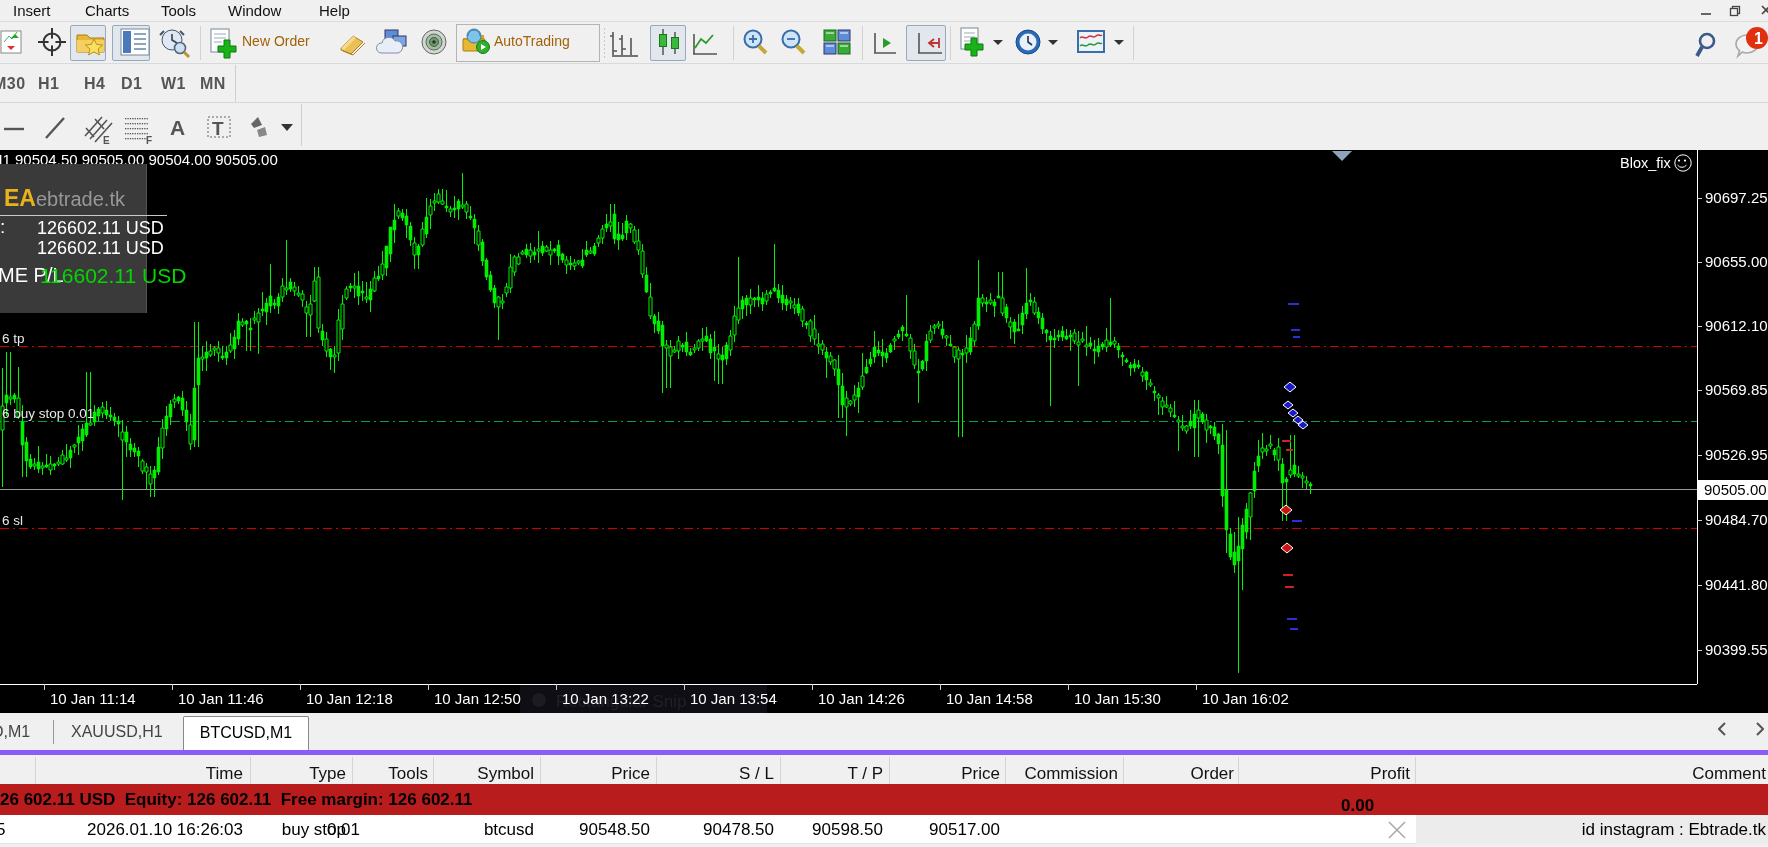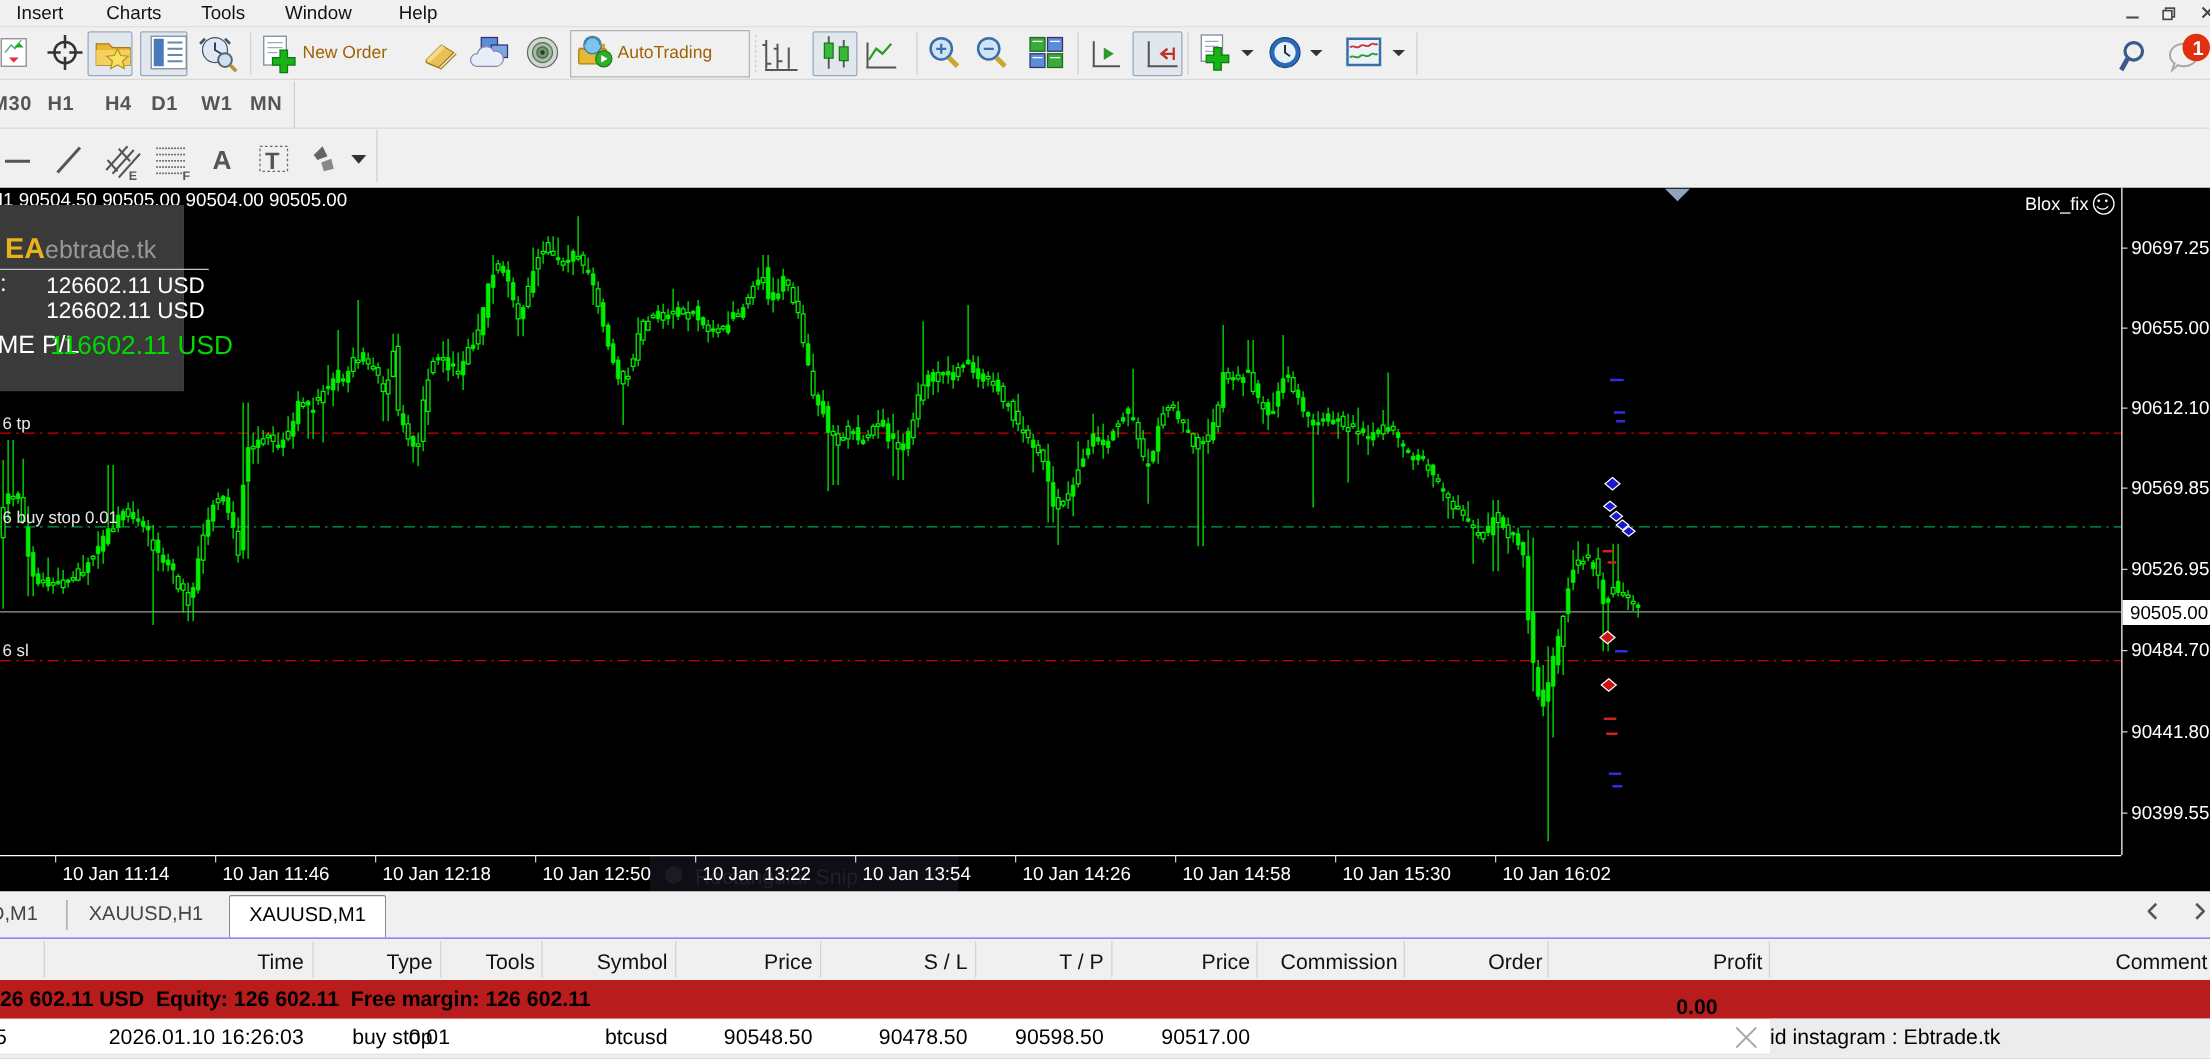--- a/index.html
+++ b/index.html
@@ -17,28 +17,28 @@
 .row3:after{content:"";position:absolute;left:235px;top:0;bottom:0;border-right:1px solid #cfcfcf}
 .row4{position:absolute;left:0;top:104px;width:1768px;height:46px;background:#f0f0f0}
 .row4:after{content:"";position:absolute;left:301px;top:0;bottom:4px;border-right:1px solid #cfcfcf}
 #chart{position:absolute;left:0;top:150px}
 .ax{font-size:15px;fill:#fff;font-family:"Liberation Sans",sans-serif}
 .lbl{font-size:13.5px;fill:#e8e8e8;font-family:"Liberation Sans",sans-serif}
 .tabbar{position:absolute;left:0;top:713px;width:1768px;height:37px;background:#f0f0f0}
 .tabbar .tab{position:absolute;top:10px;font-size:16px;color:#444}
 .tabbar>i{position:absolute;top:7px;height:24px;border-left:1px solid #999}
 .activetab{position:absolute;left:183px;top:3px;width:126px;height:34px;background:#fff;border:1px solid #888;border-bottom:none;border-radius:2px 2px 0 0;text-align:center;font-size:16px;color:#000;padding-top:7px}
-.thead{position:absolute;left:0;top:750px;width:1768px;height:33px;background:#f0f0f0;border-top:1px solid #8b5cf6}
+.thead{position:absolute;left:0;top:750px;width:1768px;height:33px;background:#f0f0f0;border-top:5px solid #8b5cf6}
 .thead>span{position:absolute;top:9px;font-size:17px;color:#111}
 .thead>i{position:absolute;top:2px;height:29px;border-left:1px solid #d4d4d4}
 .balrow{position:absolute;left:0;top:784px;width:1768px;height:31px;background:#b91c1c;font-size:17px;color:#000}
 .balrow>b{display:inline-block;padding-top:6px}
 .orow{position:absolute;left:0;top:815px;width:1768px;height:29px;background:#fff;border-bottom:1px solid #e2e2e2}
 .orow>span{position:absolute;top:5px;font-size:17px;color:#000}
-.ccell{position:absolute;left:1416px;top:0;width:352px;height:29px;background:#ececec;font-size:17px;color:#000;padding:5px 2px 0 0}
+.ccell{position:absolute;left:1416px;top:0;width:352px;height:29px;background:#ececec;font-size:17px;color:#000;text-align:right;padding:5px 2px 0 0}
 </style></head>
 <body>
 <div id="app">
 
 <div class="menubar">
   <span style="left:13px">Insert</span>
       <span style="left:85px">Charts</span>
       <span style="left:161px">Tools</span>
       <span style="left:228px">Window</span>
       <span style="left:319px">Help</span>
@@ -341,21 +341,21 @@
 <text x="37" y="254" font-size="18" fill="#fff">126602.11 USD</text>
 <text x="-2" y="282" font-size="20" fill="#fff">ME P/L</text>
 <text x="40" y="283" font-size="21" fill="#00d800">116602.11 USD</text>
 </g>
 </svg>
 
 <div class="tabbar">
   <span class="tab" style="left:-8px">D,M1</span>
   <i style="left:53px"></i>
   <span class="tab" style="left:71px">XAUUSD,H1</span>
-  <div class="activetab">XAUUSD,M1</div>
+  <div class="activetab">BTCUSD,M1</div>
   <svg width="46" height="14" style="position:absolute;right:4px;top:9px" xmlns="http://www.w3.org/2000/svg">
     <path d="M7 1L1 7l6 6" stroke="#555" stroke-width="2" fill="none"></path>
     <path d="M39 1l6 6-6 6" stroke="#555" stroke-width="2" fill="none"></path>
   </svg>
 </div>
 <div class="thead">
       <span style="right:1525px">Time</span>
       <span style="right:1422px">Type</span>
       <span style="right:1340px">Tools</span>
       <span style="right:1234px">Symbol</span>

